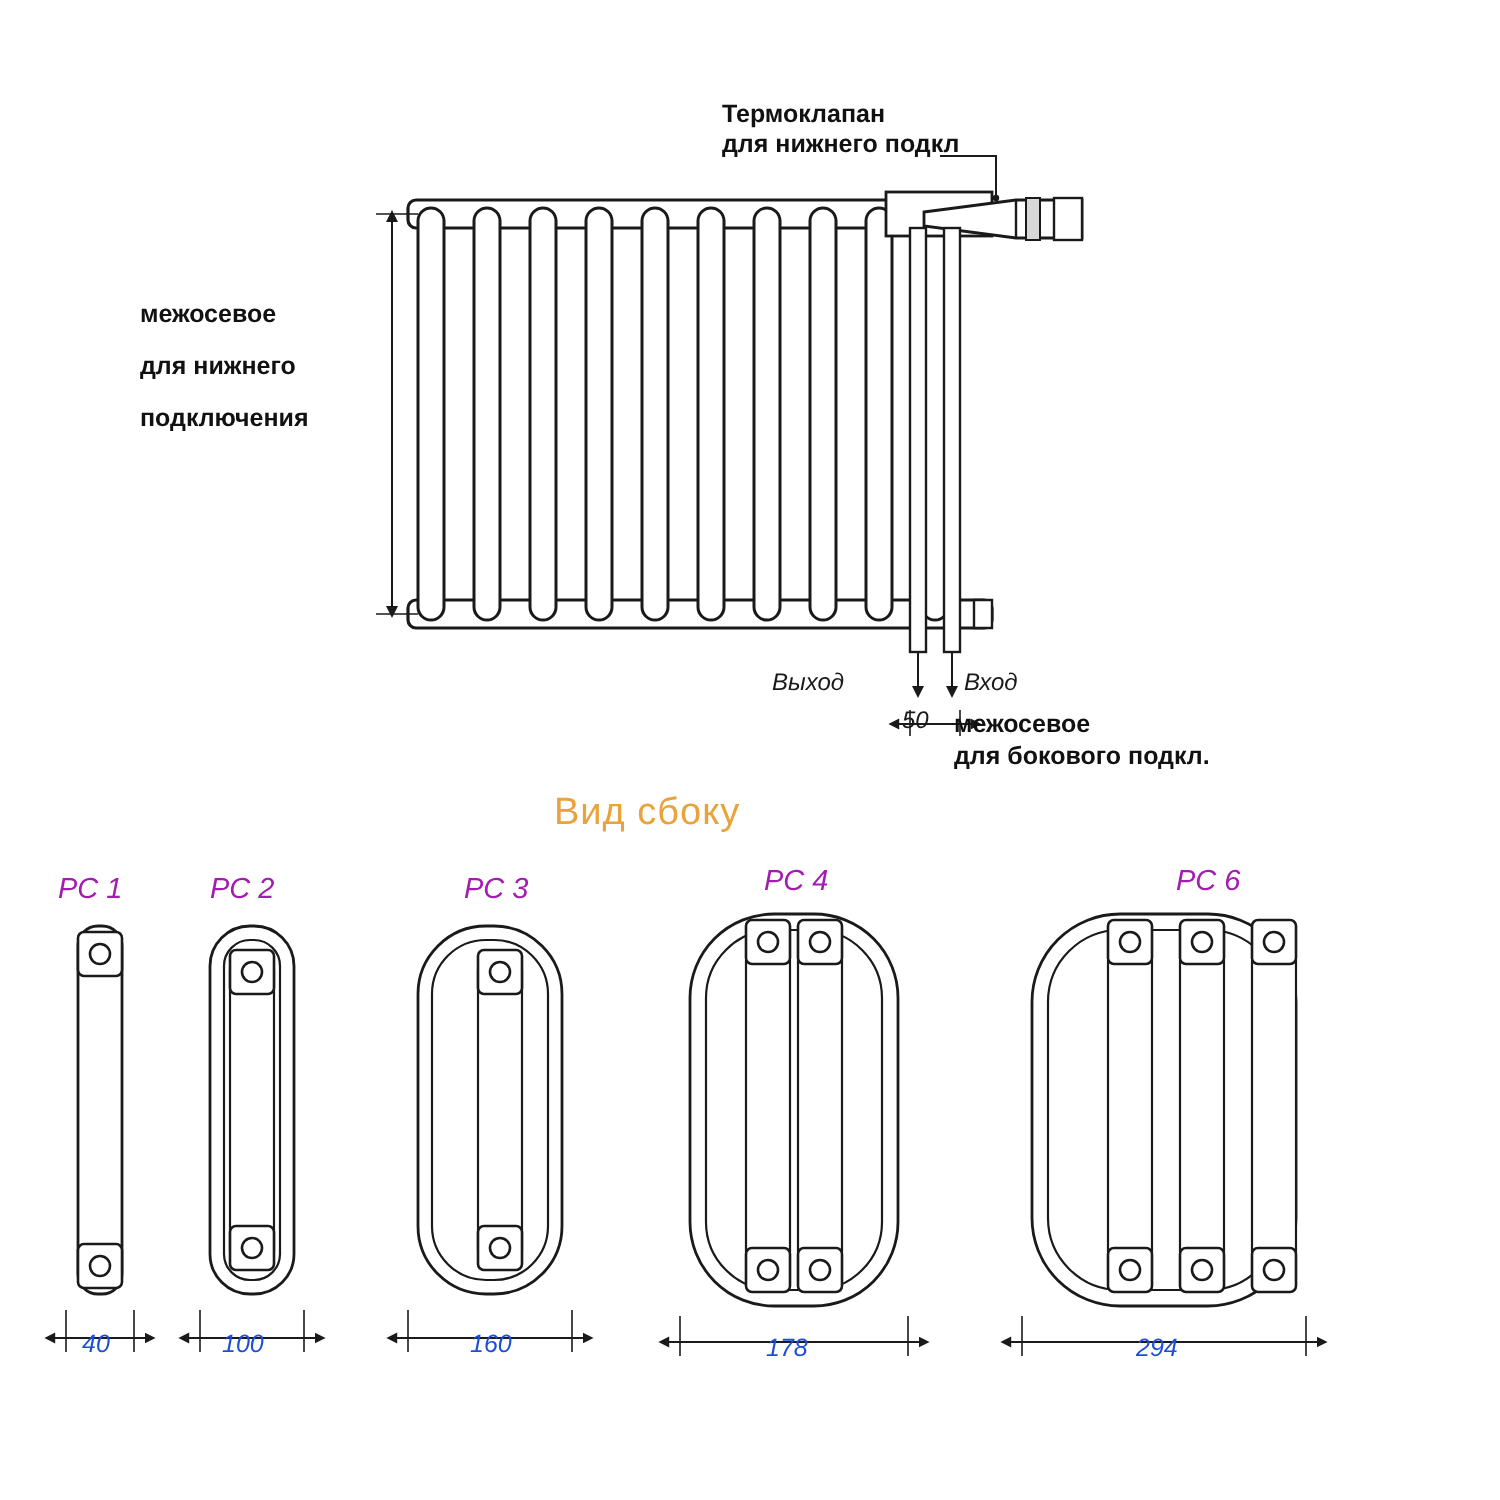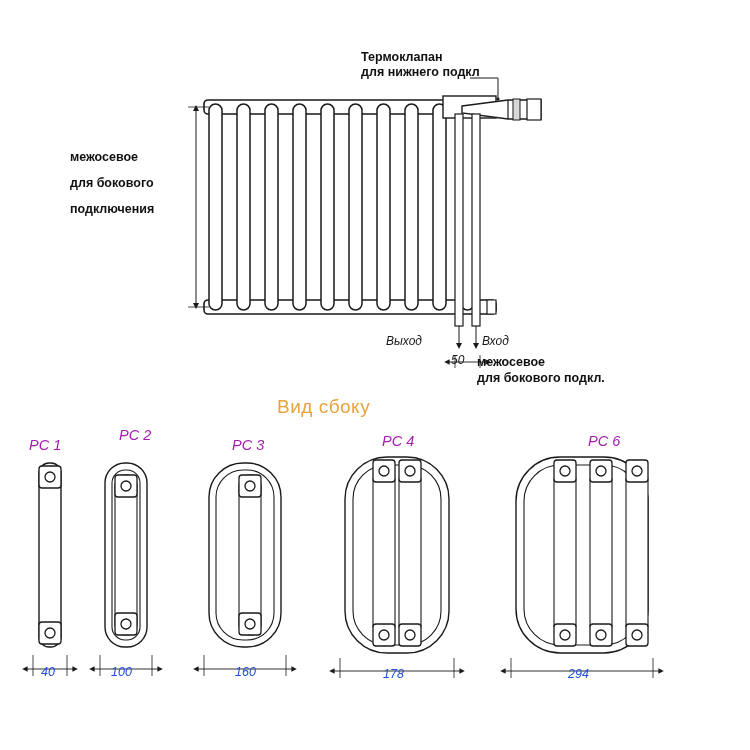--- a/index.html
+++ b/index.html
@@ -195,35 +195,35 @@
       <line x1="511" y1="658" x2="511" y2="678" stroke="#1a1a1a" stroke-width="0.8"></line>
       <line x1="653" y1="658" x2="653" y2="678" stroke="#1a1a1a" stroke-width="0.8"></line>
       <line x1="502" y1="671" x2="662" y2="671" stroke="#1a1a1a" stroke-width="0.9" marker-start="url(#arrHeadStart)" marker-end="url(#arrHead)"></line>
     </g>
   </svg>
 
   <div class="lbl callout" style="left:361px; top:50px;">Термоклапан</div>
   <div class="lbl callout" style="left:361px; top:65px;">для нижнего подкл</div>
 
   <div class="lbl callout" style="left:70px; top:150px;">межосевое</div>
-  <div class="lbl callout" style="left:70px; top:176px;">для бокового</div>
+  <div class="lbl callout" style="left:70px; top:176px;">для нижнего</div>
   <div class="lbl callout" style="left:70px; top:202px;">подключения</div>
 
   <div class="lbl dim" style="left:386px; top:334px;">Выход</div>
   <div class="lbl dim" style="left:482px; top:334px;">Вход</div>
 
   <div class="lbl dim" style="left:451px; top:353px;">50</div>
 
   <div class="lbl callout" style="left:477px; top:355px;">межосевое</div>
   <div class="lbl callout" style="left:477px; top:371px;">для бокового подкл.</div>
 
   <div class="lbl sect-title" style="left:277px; top:396px;">Вид сбоку</div>
 
   <div class="lbl rc-title" style="left:29px; top:437px;">РС 1</div>
-  <div class="lbl rc-title" style="left:105px; top:427px;margin-left:14px;">РС 2</div>
+  <div class="lbl rc-title" style="left:105px; top:437px;">РС 2</div>
   <div class="lbl rc-title" style="left:232px; top:437px;">РС 3</div>
   <div class="lbl rc-title" style="left:382px; top:433px;">РС 4</div>
   <div class="lbl rc-title" style="left:588px; top:433px;">РС 6</div>
 
   <div class="lbl sz" style="left:41px; top:665px;">40</div>
   <div class="lbl sz" style="left:111px; top:665px;text-align:right;">100</div>
   <div class="lbl sz" style="left:235px; top:665px;text-align:right;">160</div>
   <div class="lbl sz" style="left:383px; top:667px;">178</div>
   <div class="lbl sz" style="left:568px; top:667px;">294</div>
 

